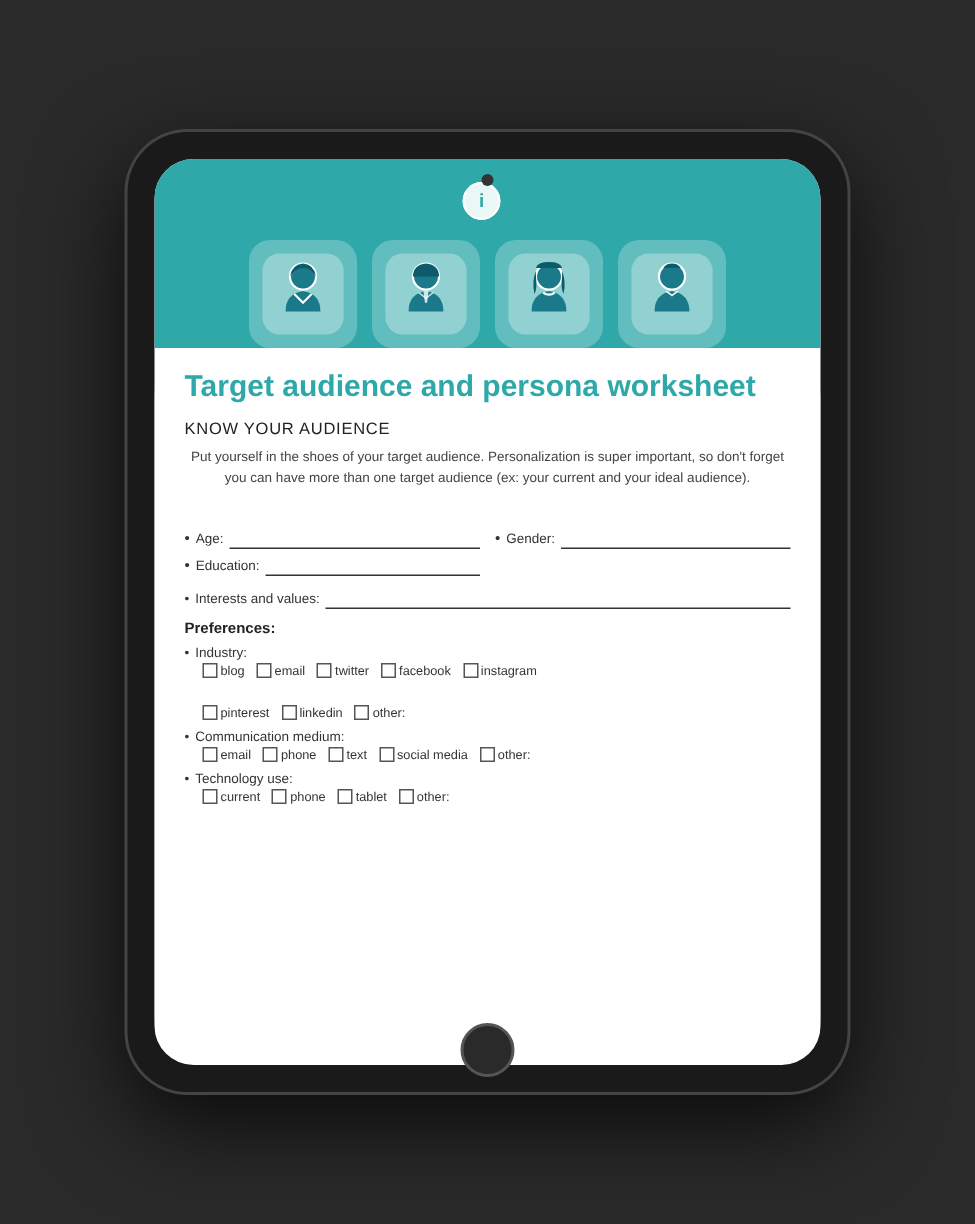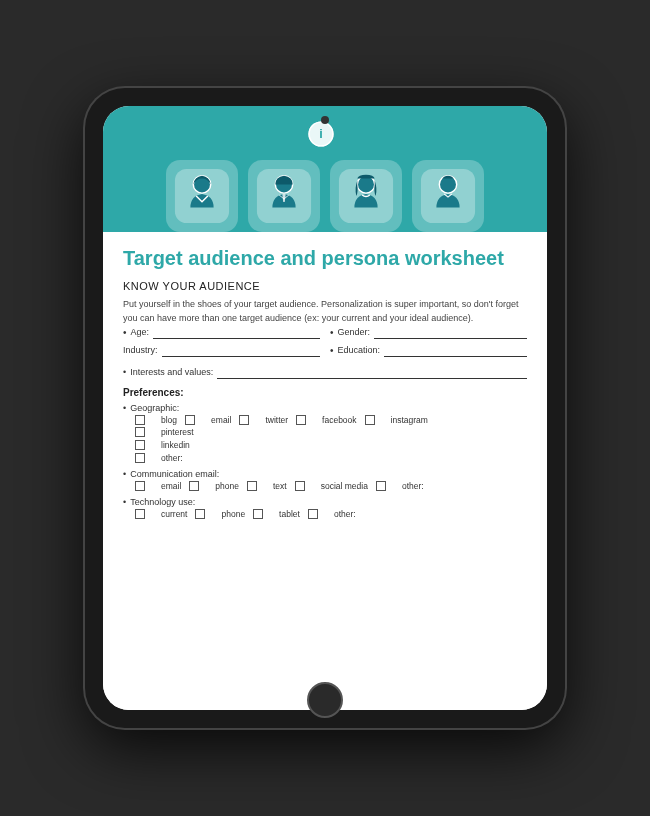--- a/index.html
+++ b/index.html
@@ -97,20 +97,21 @@
       width: 58px;
       height: 58px;
     }
 
     
     .content {
       flex: 1;
       overflow-y: auto;
       padding: 14px 20px;
       background: #fff;
+      border-radius: 32px;
     }
 
     .worksheet-title {
       font-size: 20px;
       color: #2ea8a8;
       font-weight: bold;
       line-height: 1.2;
       margin-bottom: 10px;
     }
 
@@ -120,21 +121,22 @@
       color: #222;
       letter-spacing: 0.5px;
       margin-bottom: 6px;
       text-transform: uppercase;
     }
 
     .intro-text {
       font-size: 9px;
       color: #444;
       line-height: 1.5;
-      margin-bottom: 0;
+      margin-bottom: 27px;
+      text-align: center;
     }
 
     .subsection-label {
       font-size: 10px;
       font-weight: bold;
       color: #222;
       margin-bottom: 5px;
     }
 
     .demo-grid {
@@ -195,21 +197,21 @@
     .checkboxes-row {
       display: flex;
       flex-wrap: wrap;
       gap: 3px 8px;
       padding-left: 12px;
     }
 
     .checkbox-item {
       display: flex;
       align-items: center;
-      gap: 16px;
+      gap: 2px;
       font-size: 8.5px;
       color: #333;
       text-align: right;
     }
 
     .cb-box {
       width: 10px;
       height: 10px;
       border: 1px solid #555;
       display: inline-block;
@@ -306,43 +308,39 @@
           <span class="bullet">•</span>
           <span>Age:</span>
           <div class="field-line"></div>
         </div>
         <div class="field-row">
           <span class="bullet">•</span>
           <span>Gender:</span>
           <div class="field-line"></div>
         </div>
         <div class="field-row">
-          <span>Industry:</span>
-          <div class="field-line"></div>
-        </div>
-        <div class="field-row">
           <span class="bullet">•</span>
           <span>Education:</span>
           <div class="field-line"></div>
         </div>
       </div>
 
 
       <div class="interests-row">
         <span class="bullet">•</span>
         <span>Interests and values:</span>
         <div class="interests-line"></div>
       </div>
 
       <div class="subsection-label">Preferences:</div>
 
       <div class="pref-item">
         <div class="pref-label">
           <span class="bullet">•</span>
-          <span>Geographic:</span>
+          <span>Industry:</span>
         </div>
         <div class="checkboxes-row">
           <div class="checkbox-item">
             <span class="cb-box"></span>
             <span>blog</span>
           </div>
           <div class="checkbox-item">
             <span class="cb-box"></span>
             <span>email</span>
           </div>
@@ -352,40 +350,40 @@
           </div>
           <div class="checkbox-item">
             <span class="cb-box"></span>
             <span>facebook</span>
           </div>
           <div class="checkbox-item">
             <span class="cb-box"></span>
             <span>instagram</span>
           </div>
         </div>
-        <div class="checkboxes-row" style="margin-top:2px;flex-direction:column;">
+        <div class="checkboxes-row" style="margin-top:18px;">
           <div class="checkbox-item">
             <span class="cb-box"></span>
             <span>pinterest</span>
           </div>
           <div class="checkbox-item">
             <span class="cb-box"></span>
             <span>linkedin</span>
           </div>
           <div class="checkbox-item">
             <span class="cb-box"></span>
             <span>other:</span>
           </div>
         </div>
       </div>
 
       <div class="pref-item">
         <div class="pref-label">
           <span class="bullet">•</span>
-          <span>Communication email:</span>
+          <span>Communication medium:</span>
         </div>
         <div class="checkboxes-row">
           <div class="checkbox-item">
             <span class="cb-box"></span>
             <span>email</span>
           </div>
           <div class="checkbox-item">
             <span class="cb-box"></span>
             <span>phone</span>
           </div>

